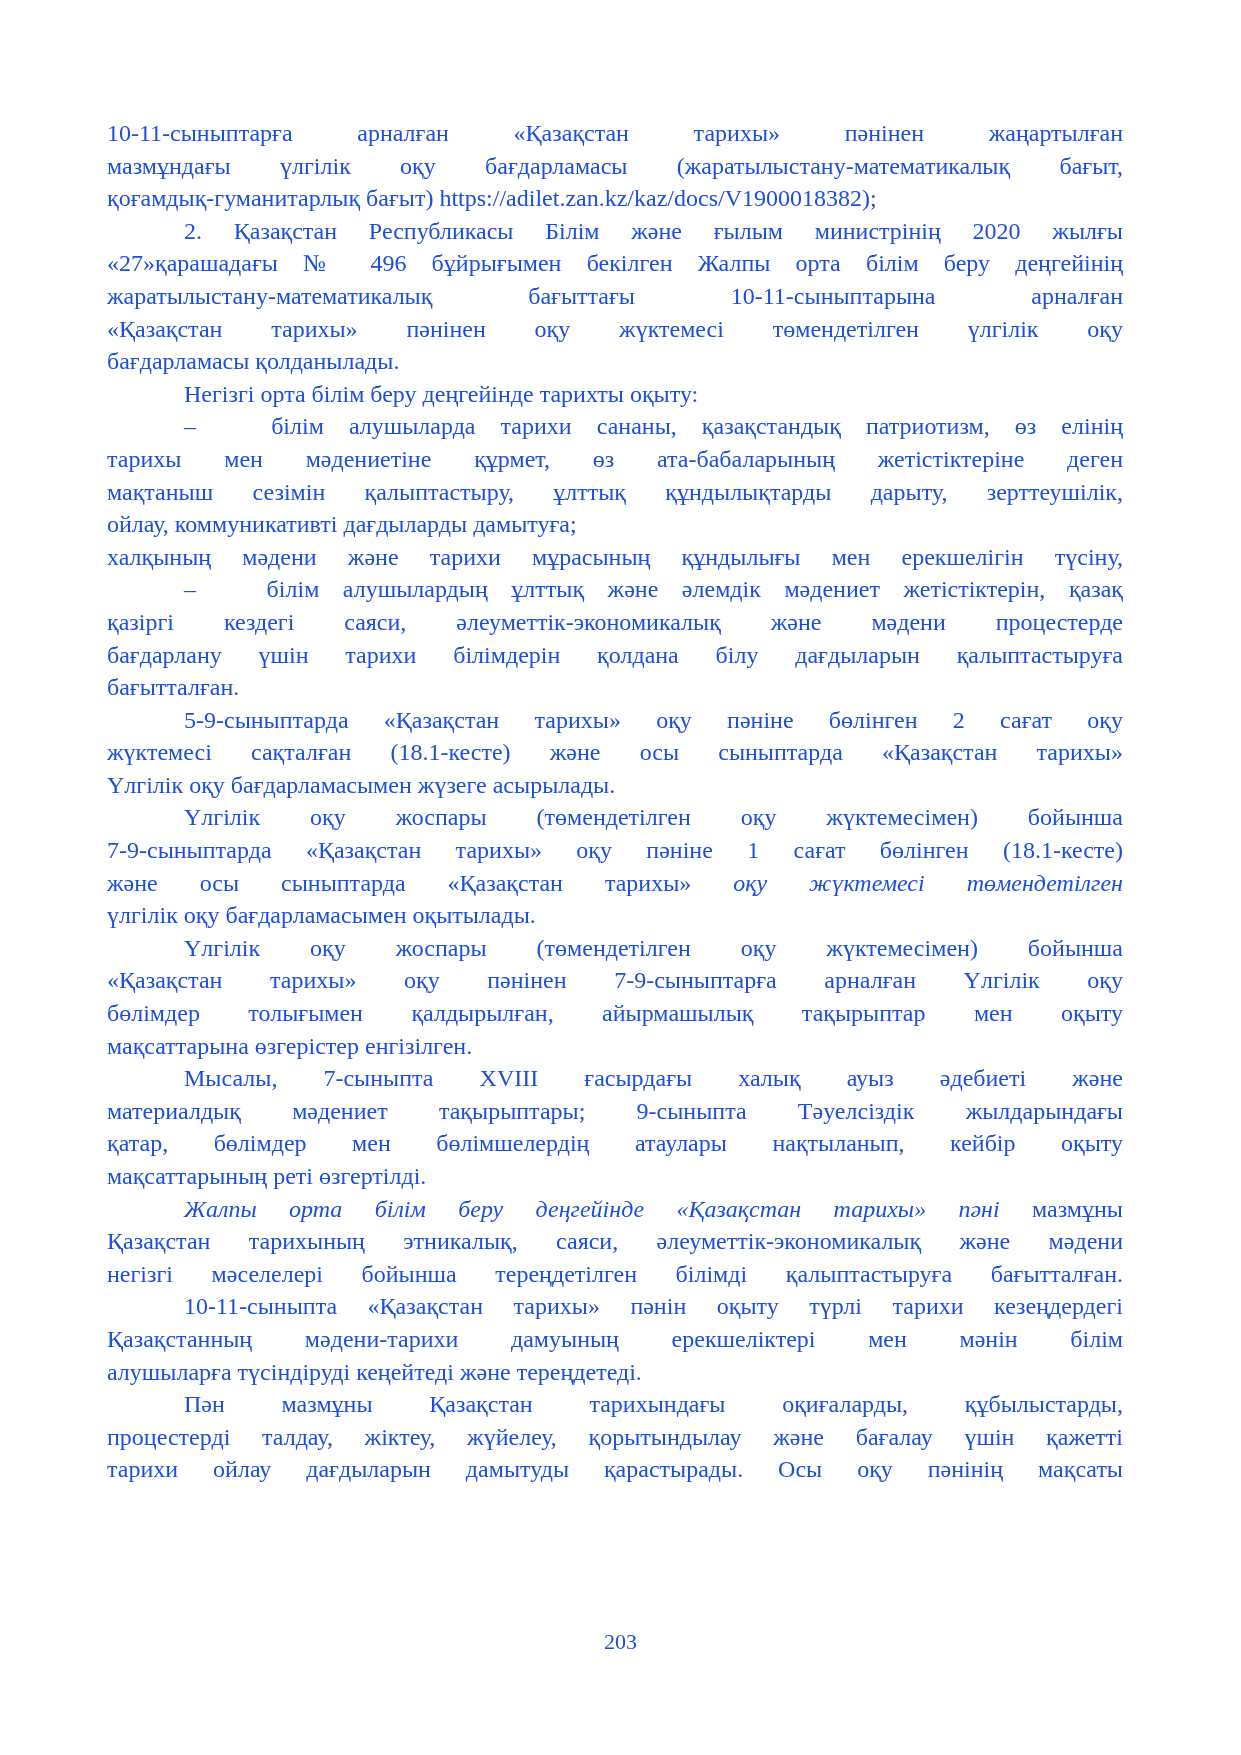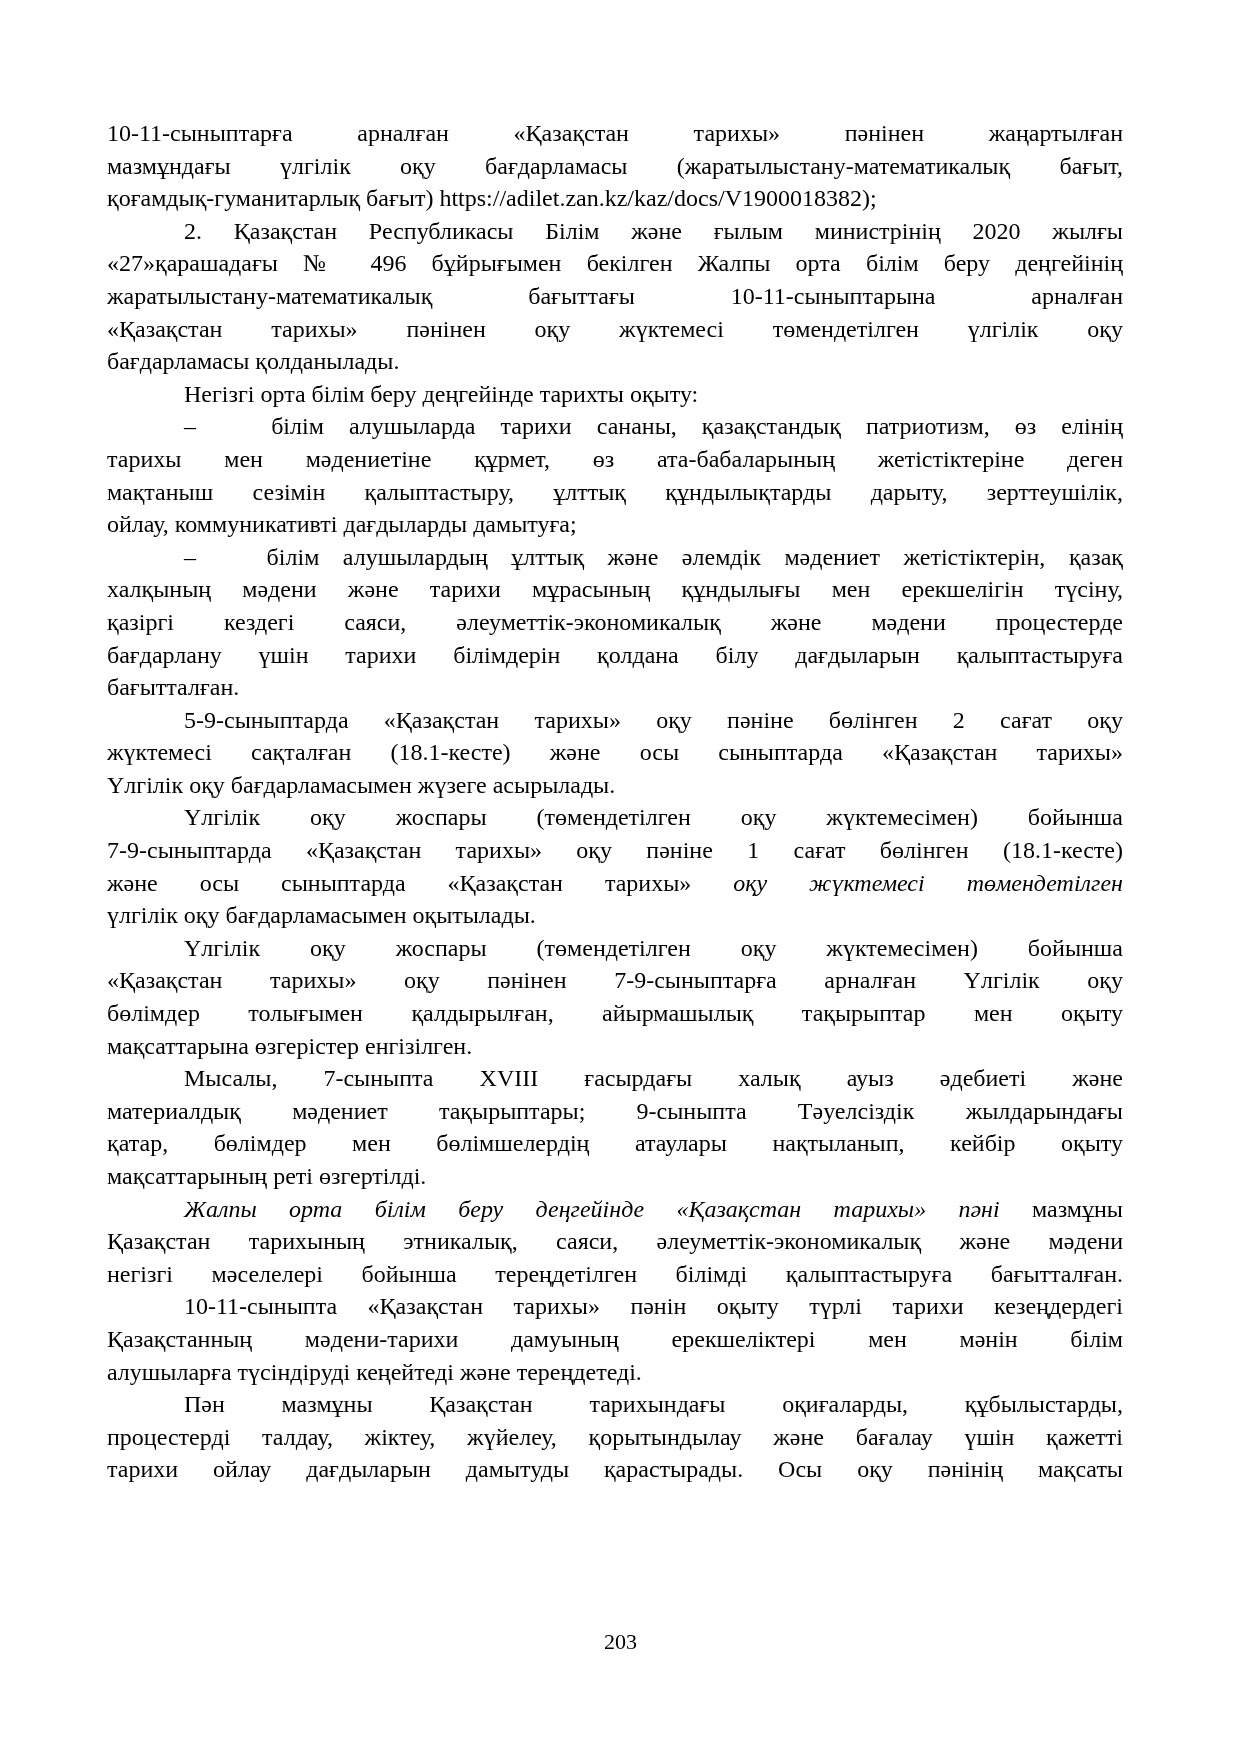--- a/index.html
+++ b/index.html
@@ -5,21 +5,21 @@
   html, body {
     margin: 0;
     padding: 0;
     background: #ffffff;
   }
   .page {
     position: relative;
     width: 1241px;
     height: 1755px;
     background: #ffffff;
-    color: #000000;
+    color: #1d4ed8;
     font-family: "Liberation Serif", "DejaVu Serif", serif;
     overflow: hidden;
   }
   .text-block {
     position: absolute;
     left: 107px;
     top: 117px;
     width: 1016px;
   }
   .para {
@@ -74,22 +74,22 @@
       <div class="para">
         <div class="line left ind"><span class="run">Негізгі орта білім беру деңгейінде тарихты оқыту:</span></div>
       </div>
       <div class="para">
         <div class="line ind"><span class="run">–&nbsp;&nbsp;&nbsp;білім алушыларда тарихи сананы, қазақстандық патриотизм, өз елінің</span></div>
         <div class="line"><span class="run">тарихы мен мәдениетіне құрмет, өз ата-бабаларының жетістіктеріне деген</span></div>
         <div class="line"><span class="run">мақтаныш сезімін қалыптастыру, ұлттық құндылықтарды дарыту, зерттеушілік,</span></div>
         <div class="line left"><span class="run">ойлау, коммуникативті дағдыларды дамытуға;</span></div>
       </div>
       <div class="para">
+        <div class="line"><span class="run">халқының мәдени және тарихи мұрасының құндылығы мен ерекшелігін түсіну,</span></div>
         <div class="line ind"><span class="run">–&nbsp;&nbsp;&nbsp;білім алушылардың ұлттық және әлемдік мәдениет жетістіктерін, қазақ</span></div>
-        <div class="line"><span class="run">халқының мәдени және тарихи мұрасының құндылығы мен ерекшелігін түсіну,</span></div>
         <div class="line"><span class="run">қазіргі кездегі саяси, әлеуметтік-экономикалық және мәдени процестерде</span></div>
         <div class="line"><span class="run">бағдарлану үшін тарихи білімдерін қолдана білу дағдыларын қалыптастыруға</span></div>
         <div class="line left"><span class="run">бағытталған.</span></div>
       </div>
       <div class="para">
         <div class="line ind"><span class="run">5-9-сыныптарда «Қазақстан тарихы» оқу пәніне бөлінген 2 сағат оқу</span></div>
         <div class="line"><span class="run">жүктемесі сақталған (18.1-кесте) және осы сыныптарда «Қазақстан тарихы»</span></div>
         <div class="line left"><span class="run">Үлгілік оқу бағдарламасымен жүзеге асырылады.</span></div>
       </div>
       <div class="para">

